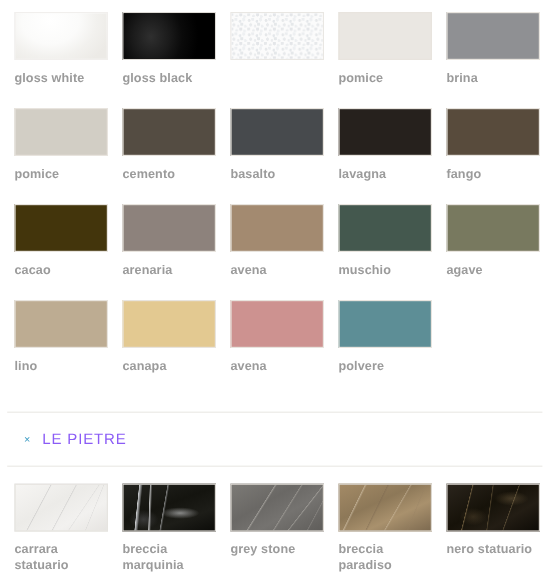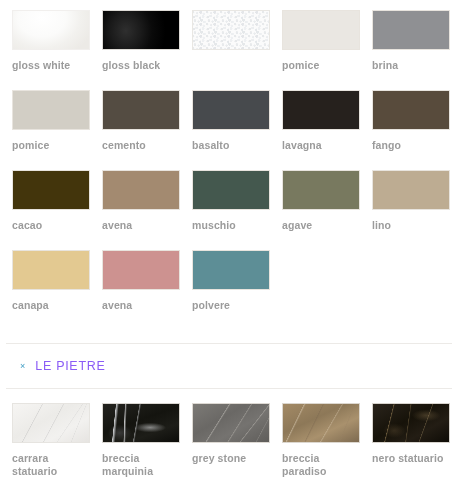--- a/index.html
+++ b/index.html
@@ -234,20 +234,24 @@
       </div>
       <div class="swatch-cell">
         <div class="swatch-chip" style="background-color: rgb(88, 75, 60);"></div>
         <div class="swatch-label">fango</div>
       </div>
       <div class="swatch-cell">
         <div class="swatch-chip" style="background-color: rgb(67, 53, 12);"></div>
         <div class="swatch-label">cacao</div>
       </div>
       <div class="swatch-cell">
+        <div class="swatch-chip" style="background-color: rgb(141, 130, 124);"></div>
+        <div class="swatch-label">arenaria</div>
+      </div>
+      <div class="swatch-cell">
         <div class="swatch-chip" style="background-color: rgb(163, 138, 112);"></div>
         <div class="swatch-label">avena</div>
       </div>
       <div class="swatch-cell">
         <div class="swatch-chip" style="background-color: rgb(68, 88, 78);"></div>
         <div class="swatch-label">muschio</div>
       </div>
       <div class="swatch-cell">
         <div class="swatch-chip" style="background-color: rgb(120, 121, 95);"></div>
         <div class="swatch-label">agave</div>

